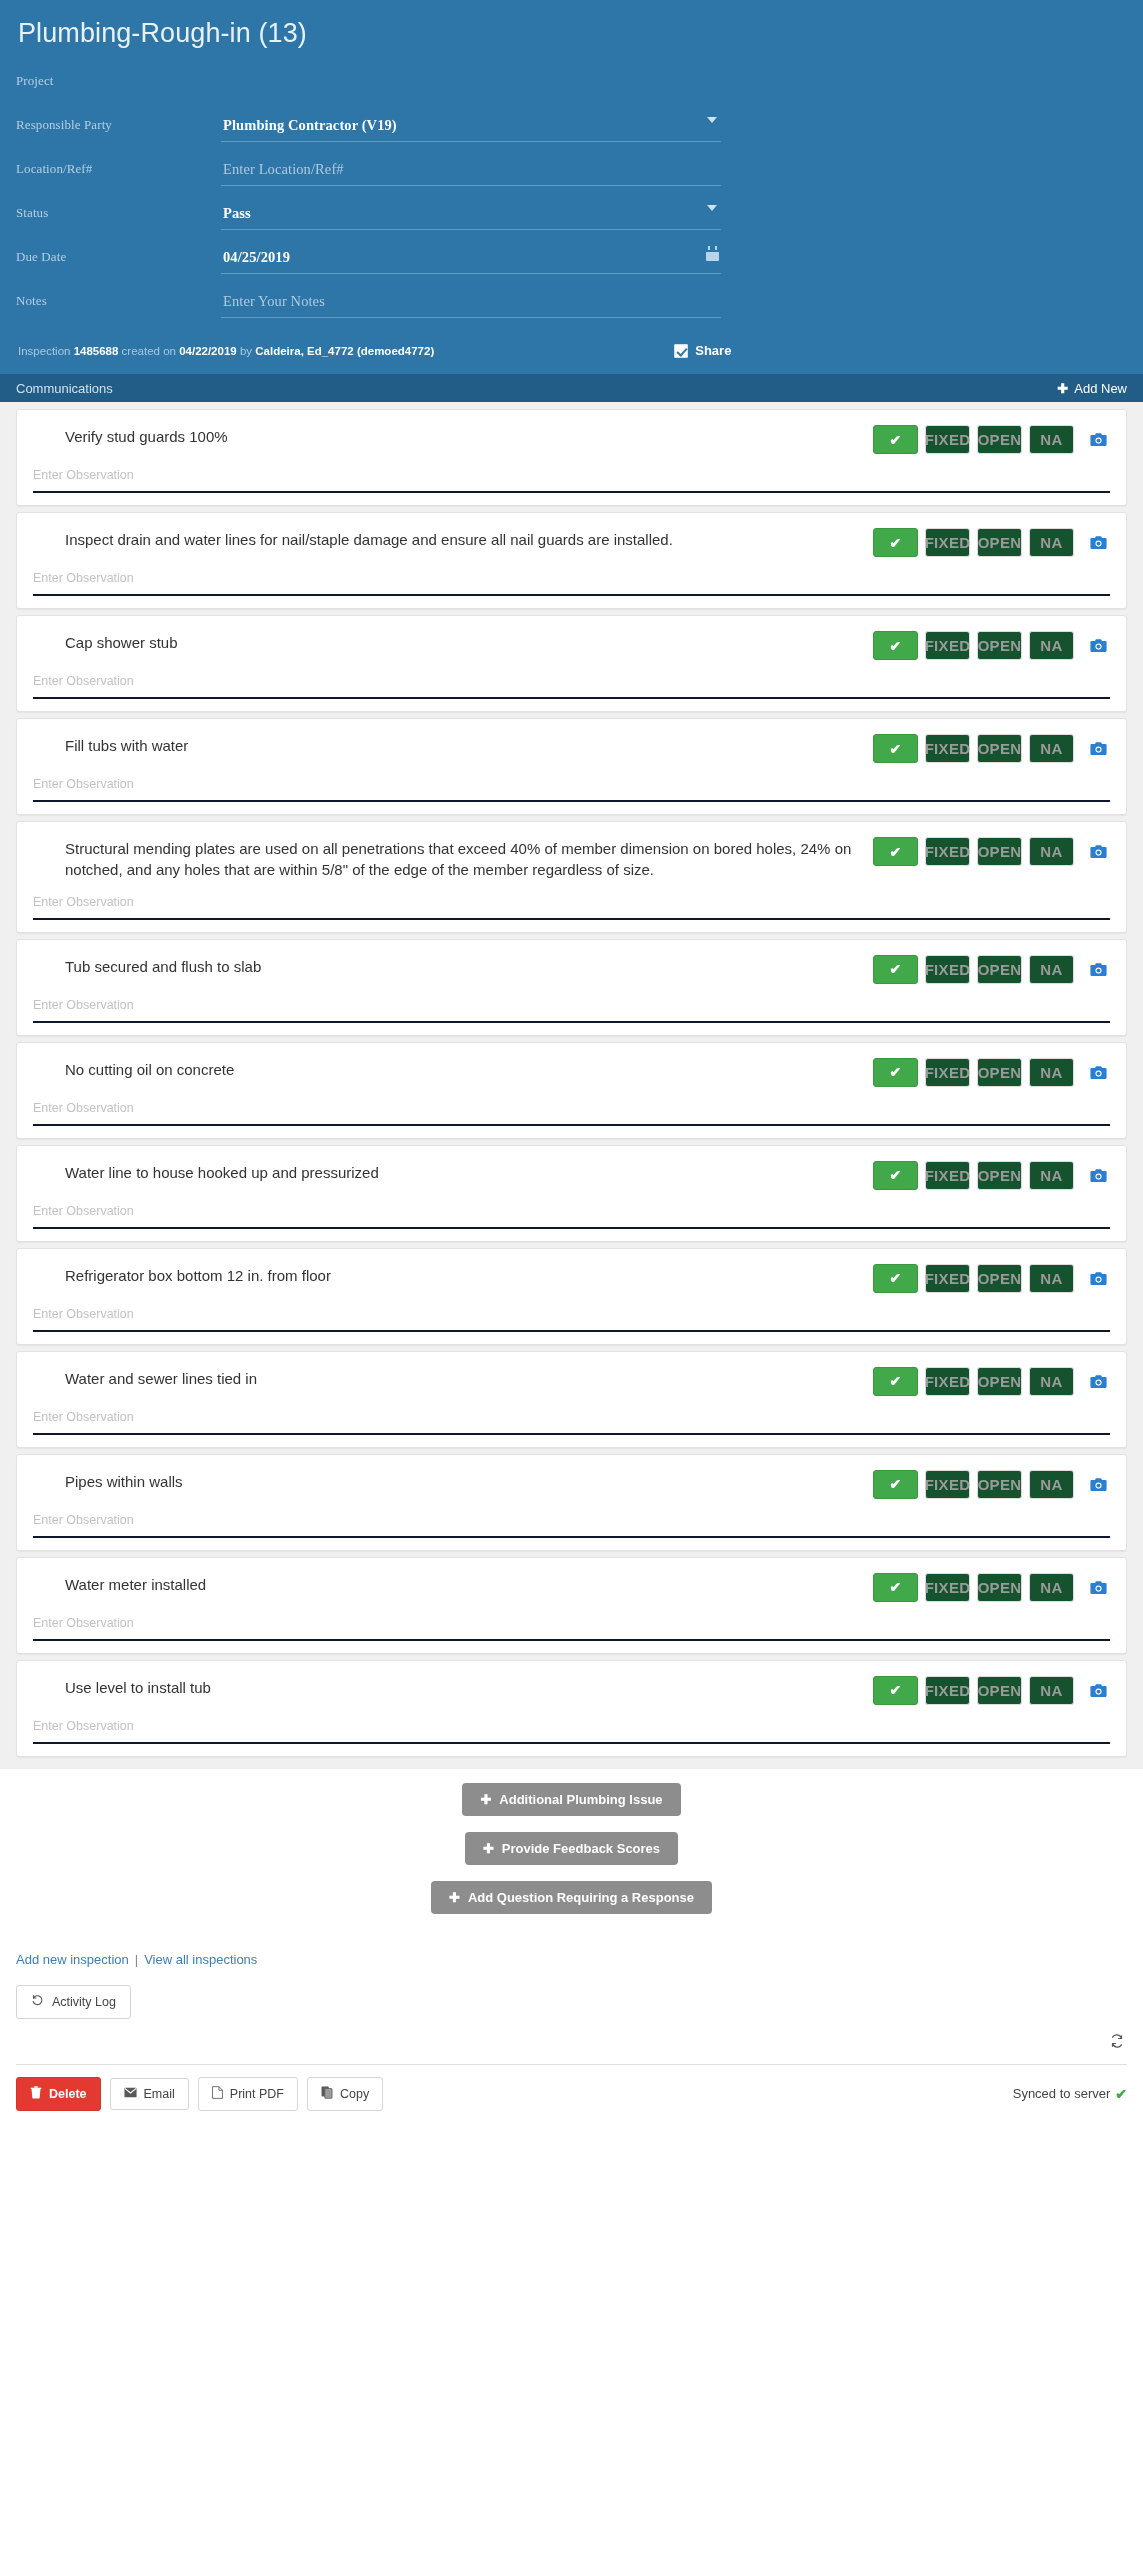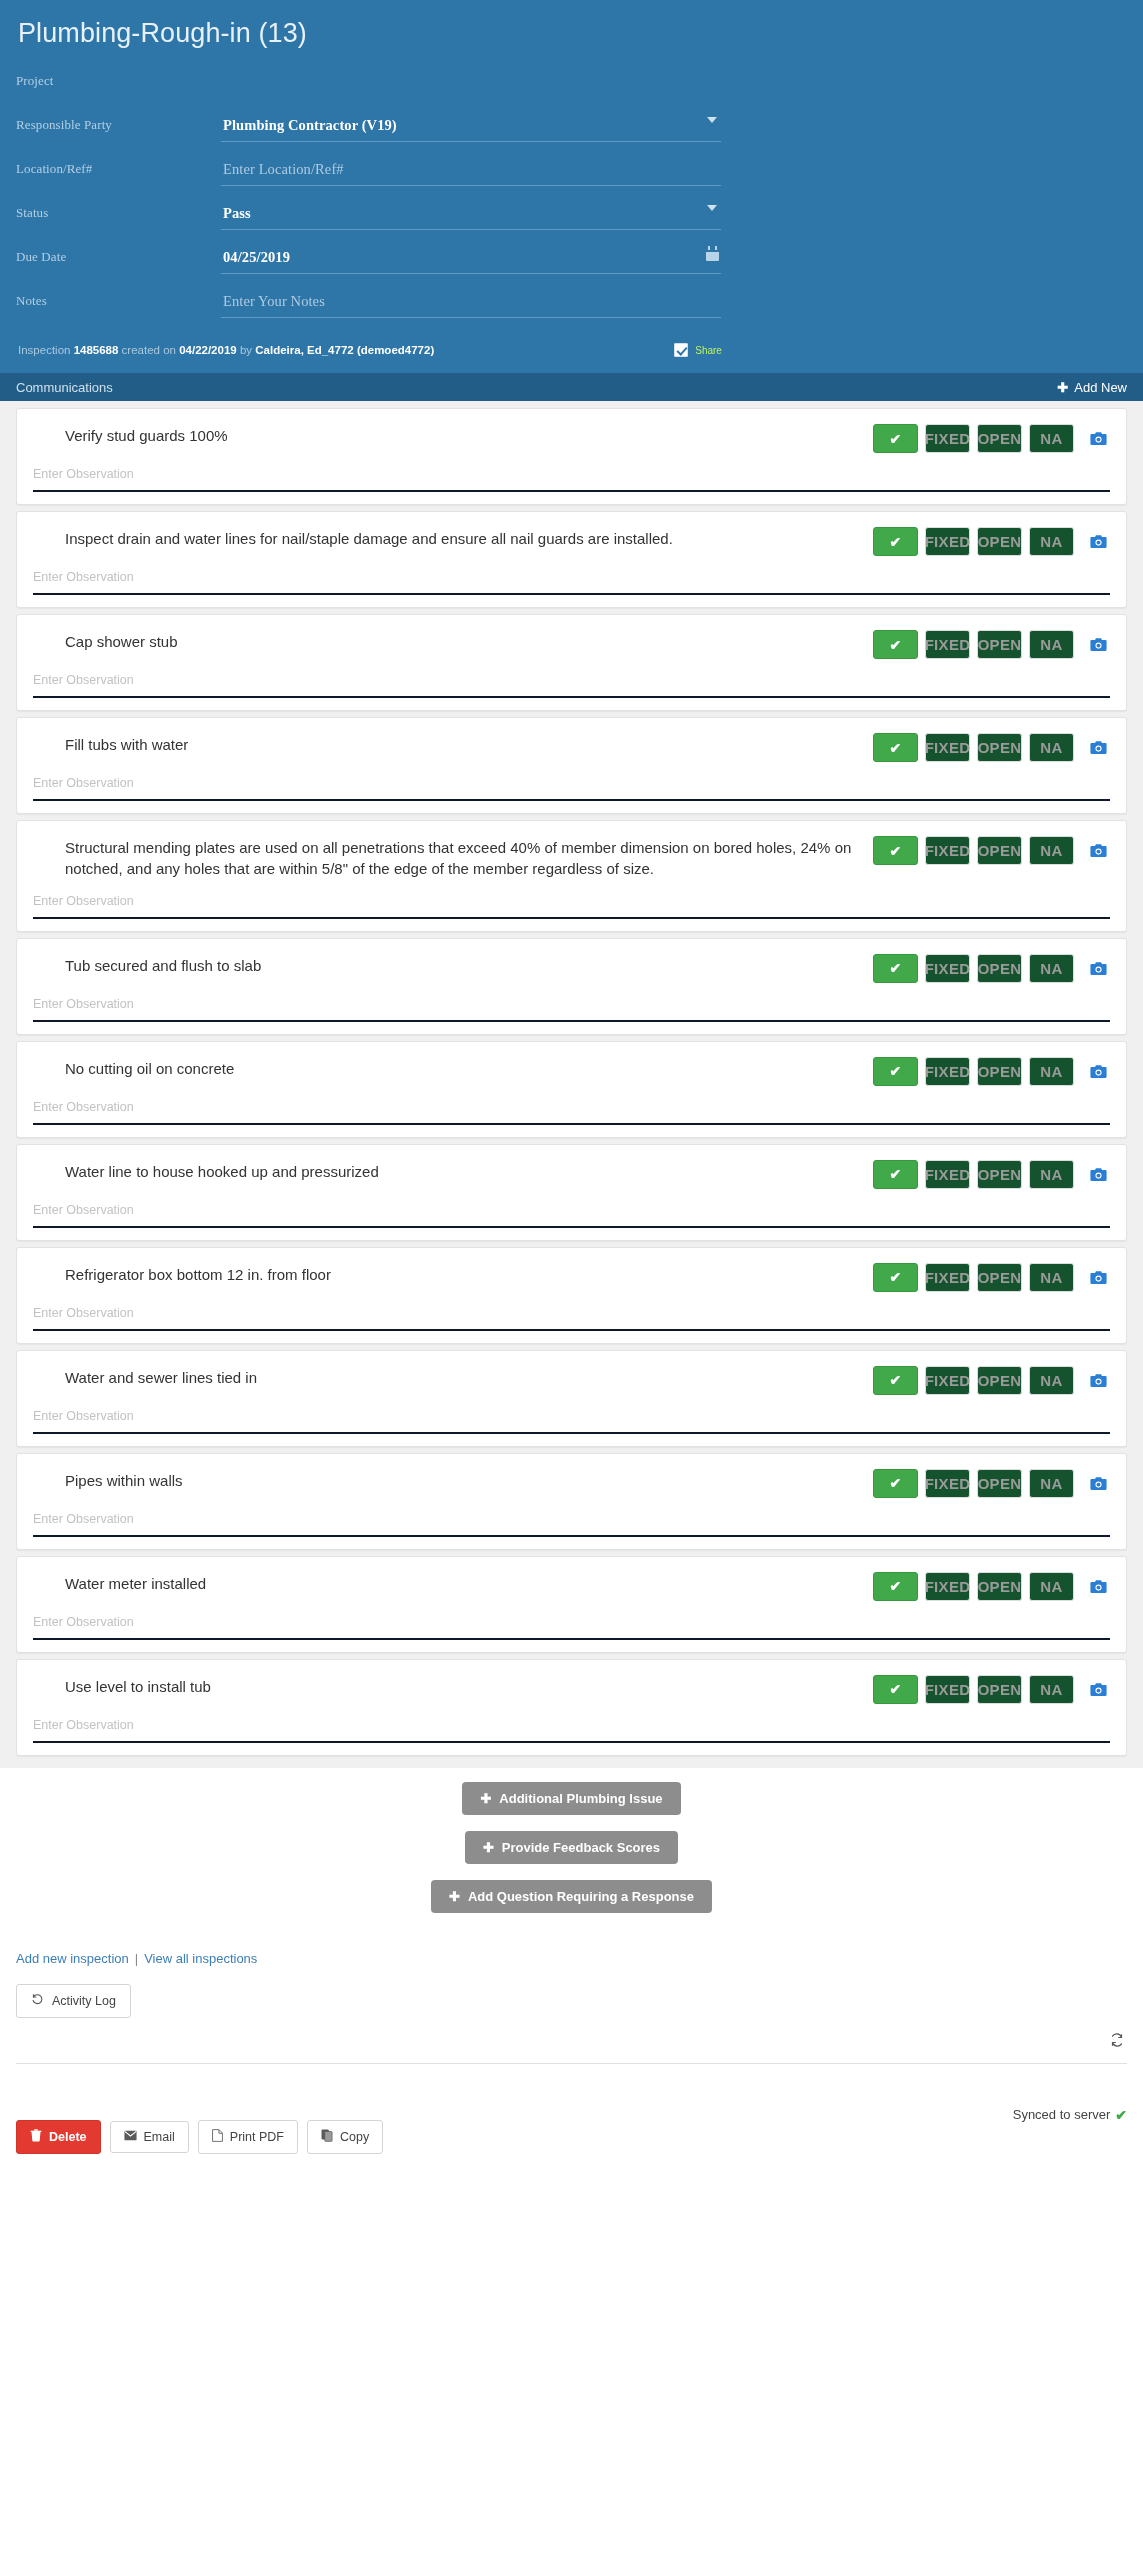--- a/index.html
+++ b/index.html
@@ -121,21 +121,21 @@
   }
   .share-box::after {
     content: "";
     position: absolute;
     left: 4px; top: 1px;
     width: 4px; height: 8px;
     border: solid #2e75a8;
     border-width: 0 2px 2px 0;
     transform: rotate(42deg);
   }
-  .share-label { color: #bef264; font-size: 10px; }
+  .share-label { color: #ffffff; font-size: 13px; font-weight: bold; }
 
   
   .comm-bar {
     background: #215d86;
     height: 28px;
     display: flex;
     align-items: center;
     justify-content: space-between;
     padding: 0 16px;
   }
@@ -295,21 +295,20 @@
     background: #ffffff;
     border-radius: 3px;
     padding: 8px 13px;
     font-size: 12.5px;
     color: #444444;
     display: inline-flex;
     align-items: center;
     gap: 7px;
     cursor: pointer;
     font-family: "Liberation Sans", sans-serif;
-    margin-top: 44px;
   }
   .bbtn.danger {
     background: #e23a30;
     border-color: #d0342b;
     color: #ffffff;
     font-weight: bold;
   }
   .sync-status {
     margin-left: auto;
     font-size: 13px;

